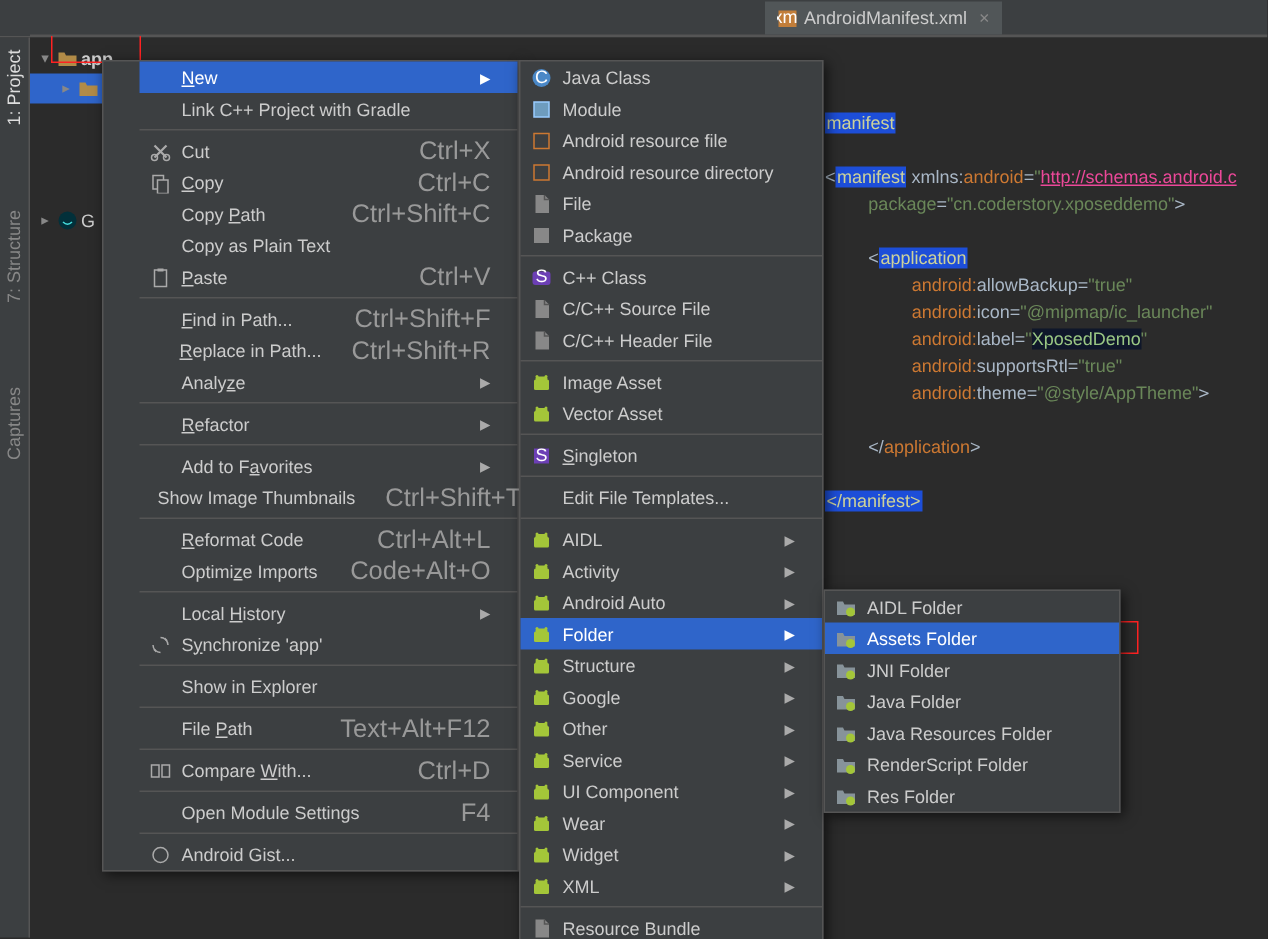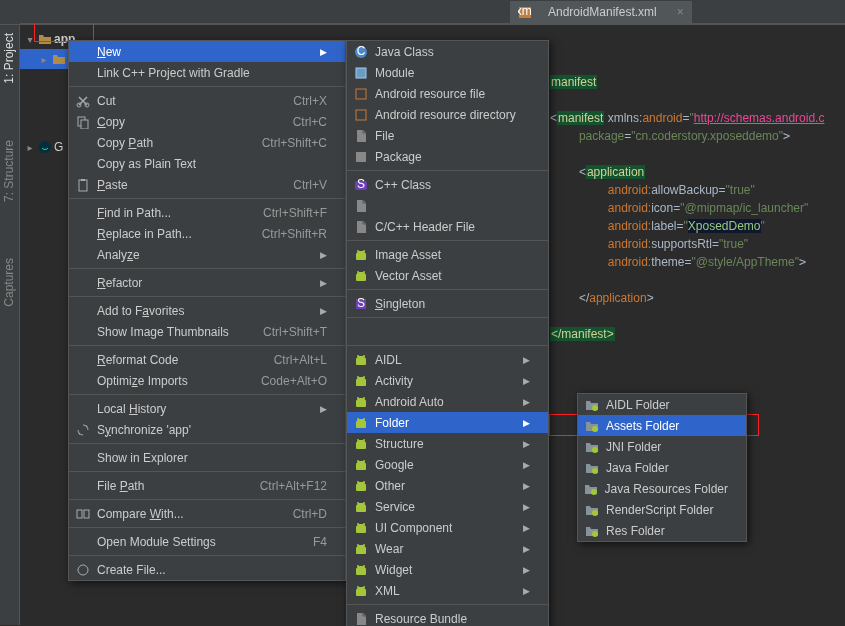--- a/index.html
+++ b/index.html
@@ -10,44 +10,44 @@
 .tab .icon { width: 14px; height: 14px; }
 .toolbar-icons { margin-left: auto; display: flex; gap: 6px; padding-right: 8px; color: #888; }
 .toolbar-icons span { cursor: pointer; }
 
 .side-tabs { position: absolute; left: 0; top: 25px; width: 20px; height: 600px; background: #3c3f41; border-right: 1px solid #555; }
 .vtab { writing-mode: vertical-rl; transform: rotate(180deg); padding: 8px 2px; font-size: 11px; color: #888; cursor: pointer; display: flex; align-items: center; gap: 4px; }
 .vtab.sel { color: #ddd; }
 
 .editor-area { position: absolute; left: 20px; right: 0; top: 25px; bottom: 0; background: #2b2b2b; }
 .editor-tab-row { height: 24px; background: #3c3f41; display: flex; align-items: center; border-bottom: 1px solid #555; padding-left: 490px; }
-.editor-tab { display: flex; align-items: center; gap: 16px; background: #515658; padding: 3px 8px; height: 22px; color: #ccc; }
+.editor-tab { display: flex; align-items: center; gap: 4px; background: #515658; padding: 3px 8px; height: 22px; color: #ccc; }
 .editor-tab .icon { width: 14px; height: 14px; }
 .close-x { color: #888; margin-left: 4px; cursor: pointer; }
 
 .project-tree { position: absolute; left: 0; top: 24px; width: 320px; color: #ccc; padding-top: 4px; }
 .tree-row { display: flex; align-items: center; height: 20px; padding-left: 4px; gap: 2px; }
 .tree-row.sel { background: #2f65ca; color: #fff; }
 .tw { width: 12px; text-align: center; color: #888; font-size: 10px; }
 .fold-icon { width: 14px; height: 14px; }
 .red-box { border: 1px solid #f22; position: absolute; }
 
 .code-pane { position: absolute; left: 530px; top: 30px; right: 0; font-family: Consolas, monospace; font-size: 12px; line-height: 18px; white-space: pre; color: #A9B7C6; }
-.tag-hl { background: #14532d; color: #cdd29a; padding: 0 1px; }
+.tag-hl { background: #1d4ed8; color: #cdd29a; padding: 0 1px; }
 .attr-hl { background: #0f172a; color: #9ac784; }
 .ns { color: #cc7832; }
 .lit { color: #6a8759; }
 .link { color: #ec4899; text-decoration: underline; }
 
 .context-menu { position: absolute; background: #3c3f41; border: 1px solid #555; box-shadow: 2px 2px 8px rgba(0,0,0,.6); z-index: 20; }
 .cm-row { display: flex; align-items: center; height: 21px; padding: 0 18px 0 6px; color: #ccc; cursor: pointer; white-space: nowrap; }
 .cm-row:hover, .cm-row.hl { background: #2f65ca; color: #fff; }
 .cm-row .ic { width: 16px; height: 16px; margin-right: 6px; display: inline-flex; align-items: center; justify-content: center; }
 .cm-row .lbl { flex: 1; }
-.cm-row .sc { color: #999; margin-left: 20px; font-size: 12px; }
+.cm-row .sc { color: #999; margin-left: 20px; font-size: 17px; }
 .cm-sep { height: 1px; background: #555; margin: 3px 0; }
 .sub-arrow { margin-left: 10px; color: #aaa; font-size: 9px; }
 .cm-row.hl .sub-arrow { color: #fff; }
 u { text-decoration: underline; }
 </style>
 </head>
 <body>
 
 <svg width="0" height="0" style="position:absolute">
   <defs>
@@ -218,21 +218,21 @@
         <span class="ns">android:</span><span>label</span><span>=</span><span class="lit">"</span><span class="attr-hl">XposedDemo</span><span class="lit">"</span>
         <span class="ns">android:</span><span>supportsRtl</span><span>=</span><span class="lit">"true"</span>
         <span class="ns">android:</span><span>theme</span><span>=</span><span class="lit">"@style/AppTheme"</span>&gt;
 
     <span>&lt;/</span><span class="ns">application</span><span>&gt;</span>
 
 <span class="tag-hl"><span>&lt;/</span><span>manifest</span><span>&gt;</span></span>
   </div>
 </div>
 
-<div class="context-menu" id="cm1" style="left:68px; top:40px; width:278px;">
+<div class="context-menu" id="cm1" style="left:68px; top:40px; width:278px;padding-left:24px;">
     <div class="cm-row hl">
       <span class="ic"></span>
       <span class="lbl"><u>N</u>ew</span>
       <span class="sub-arrow">▶</span>
     </div>
     <div class="cm-row">
       <span class="ic"></span>
       <span class="lbl">Link C++ Project with Gradle</span>
     </div>
     <div class="cm-sep"></div>
@@ -332,21 +332,21 @@
     </div>
     <div class="cm-sep"></div>
     <div class="cm-row">
       <span class="ic"></span>
       <span class="lbl">Show in Explorer</span>
     </div>
     <div class="cm-sep"></div>
     <div class="cm-row">
       <span class="ic"></span>
       <span class="lbl">File <u>P</u>ath</span>
-      <span class="sc">Ctrl+Alt+F12</span>
+      <span class="sc">Text+Alt+F12</span>
     </div>
     <div class="cm-sep"></div>
     <div class="cm-row">
       <span class="ic">
         <svg width="14" height="14">
           <use href="#i-compare"></use>
         </svg>
       </span>
       <span class="lbl">Compare <u>W</u>ith...</span>
       <span class="sc">Ctrl+D</span>
@@ -357,21 +357,21 @@
       <span class="lbl">Open Module Settings</span>
       <span class="sc">F4</span>
     </div>
     <div class="cm-sep"></div>
     <div class="cm-row">
       <span class="ic">
         <svg width="14" height="14">
           <use href="#i-gist"></use>
         </svg>
       </span>
-      <span class="lbl">Create File...</span>
+      <span class="lbl">Android Gist...</span>
     </div>
   </div>
 
 <div class="context-menu" id="cm2" style="left:346px; top:40px; width:203px;">
     <div class="cm-row">
       <span class="ic">
         <svg width="14" height="14">
           <use href="#i-class"></use>
         </svg>
       </span>
@@ -425,20 +425,21 @@
         </svg>
       </span>
       <span class="lbl">C++ Class</span>
     </div>
     <div class="cm-row">
       <span class="ic">
         <svg width="14" height="14">
           <use href="#i-file"></use>
         </svg>
       </span>
+      <span class="lbl">C/C++ Source File</span>
     </div>
     <div class="cm-row">
       <span class="ic">
         <svg width="14" height="14">
           <use href="#i-file"></use>
         </svg>
       </span>
       <span class="lbl">C/C++ Header File</span>
     </div>
     <div class="cm-sep"></div>
@@ -463,20 +464,21 @@
       <span class="ic">
         <svg width="14" height="14">
           <use href="#i-singleton"></use>
         </svg>
       </span>
       <span class="lbl"><u>S</u>ingleton</span>
     </div>
     <div class="cm-sep"></div>
     <div class="cm-row">
       <span class="ic"></span>
+      <span class="lbl">Edit File Templates...</span>
     </div>
     <div class="cm-sep"></div>
     <div class="cm-row">
       <span class="ic">
         <svg width="14" height="14">
           <use href="#i-android"></use>
         </svg>
       </span>
       <span class="lbl">AIDL</span>
       <span class="sub-arrow">▶</span>
@@ -584,21 +586,21 @@
     <div class="cm-row">
       <span class="ic">
         <svg width="14" height="14">
           <use href="#i-file"></use>
         </svg>
       </span>
       <span class="lbl">Resource Bundle</span>
     </div>
   </div>
 
-<div class="context-menu" id="cm3" style="left:577px; top:393px; width:170px;">
+<div class="context-menu" id="cm3" style="left:549px; top:393px; width:198px;">
     <div class="cm-row">
       <span class="ic">
         <svg width="14" height="14">
           <use href="#i-folderb"></use>
         </svg>
       </span>
       <span class="lbl">AIDL Folder</span>
     </div>
     <div class="cm-row hl">
       <span class="ic">

